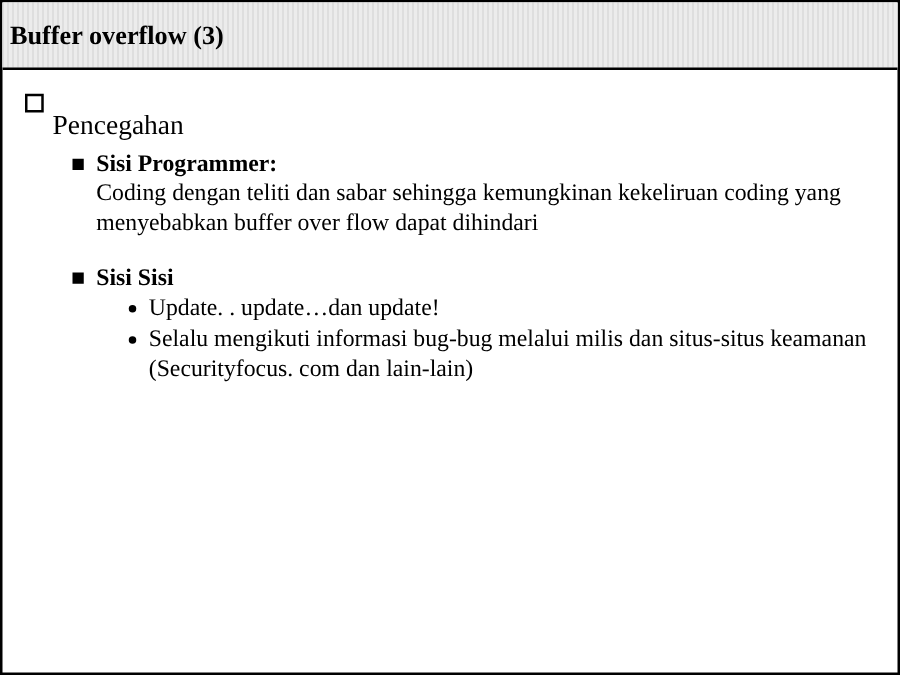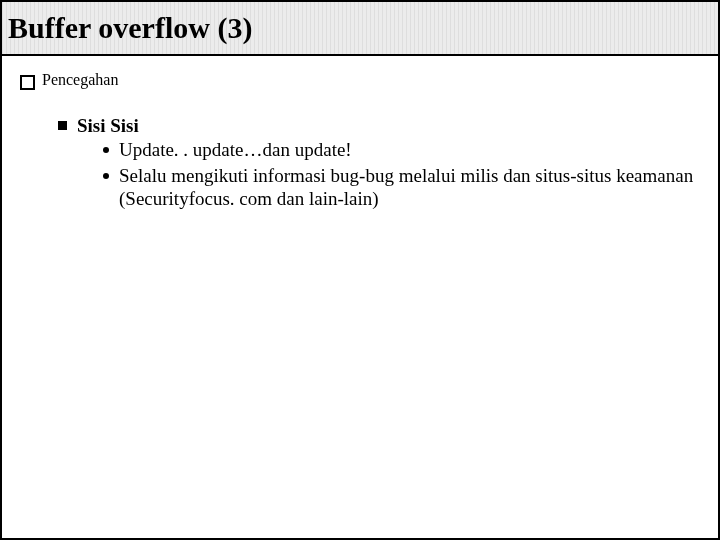--- a/index.html
+++ b/index.html
@@ -26,21 +26,21 @@
       #dedede 0px,
       #dedede 1px,
       #ececec 1px,
       #ececec 4px
     );
     display: flex;
     align-items: center;
     padding-left: 6px;
   }
   .title-text {
-    font-size: 30px;
+    font-size: 21px;
     font-weight: bold;
     color: #000;
   }
   .content {
     padding: 14px 18px 0 18px;
     font-size: 19px;
     color: #000;
     line-height: 1.25;
   }
   .sec {
@@ -50,21 +50,22 @@
   }
   .sec-bullet {
     width: 15px;
     height: 15px;
     border: 2px solid #000;
     margin-top: 5px;
     margin-right: 7px;
     flex: 0 0 auto;
   }
   .sec-title {
-    font-size: 16px;
+    font-size: 22px;
+    margin-top: 16px;
   }
   .item {
     margin-left: 38px;
     display: flex;
     align-items: flex-start;
     margin-bottom: 2px;
   }
   .item-bullet {
     width: 9px;
     height: 9px;
@@ -103,20 +104,27 @@
     <span class="title-text">Buffer overflow (3)</span>
   </div>
 
   <div class="content">
 
     <div class="sec">
       <span class="sec-bullet"></span>
       <span class="sec-title">Pencegahan</span>
     </div>
 
+    <div class="item">
+      <span class="item-bullet"></span>
+      <div class="item-body">
+        <div class="item-title">Sisi Programmer:</div>
+        <div class="item-desc">Coding dengan teliti dan sabar sehingga kemungkinan kekeliruan coding yang menyebabkan buffer over flow dapat dihindari</div>
+      </div>
+    </div>
 
     <div class="gap"></div>
 
     <div class="item">
       <span class="item-bullet"></span>
       <div class="item-body">
         <div class="item-title">Sisi Sisi</div>
 
         <div class="sub">
           <span class="sub-bullet"></span>

